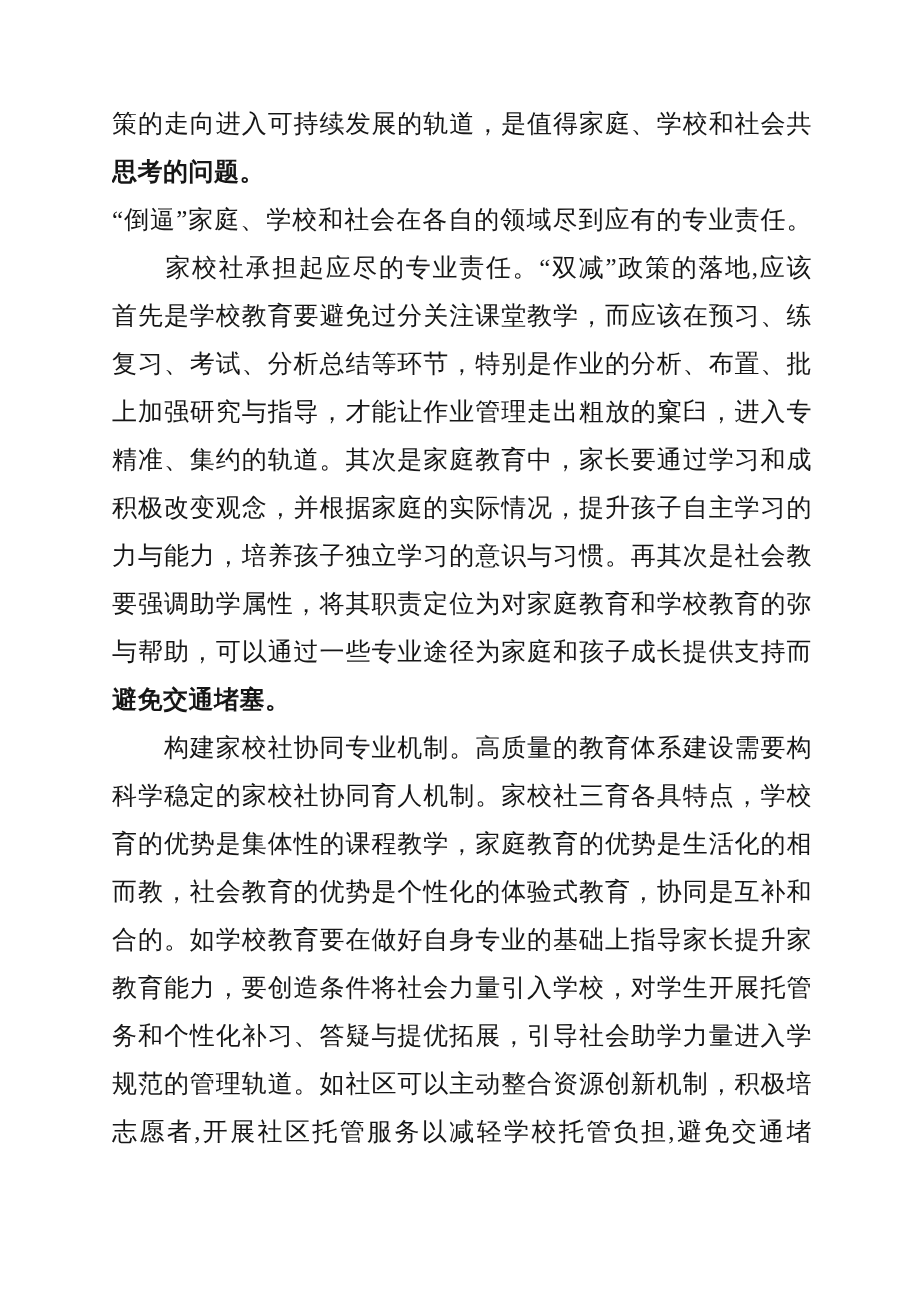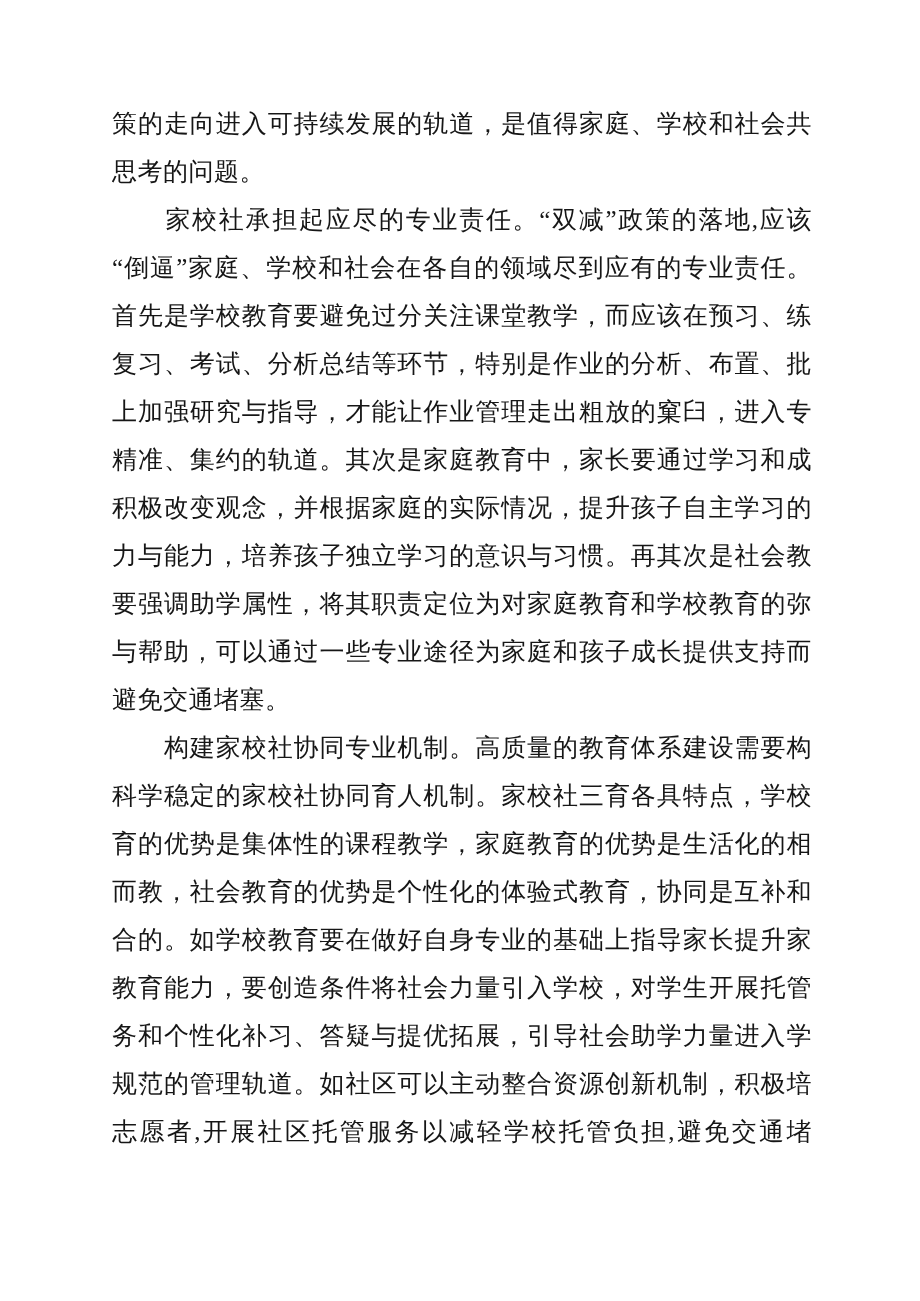--- a/index.html
+++ b/index.html
@@ -31,31 +31,32 @@
     line-height: 48px;
     height: 48px;
     text-align: justify;
     text-align-last: justify;
     text-justify: inter-character;
     letter-spacing: 0.5px;
     overflow: hidden;
   }
   .text-line.para-end {
     text-align-last: left;
+    font-weight: bold;
   }
 </style>
 </head>
 <body>
 
 <div class="page">
   <div class="text-block" id="text-block" style="color: rgb(22, 22, 22);">
       <div class="text-line">策的走向进入可持续发展的轨道，是值得家庭、学校和社会共同</div>
       <div class="text-line para-end">思考的问题。</div>
+      <div class="text-line">“倒逼”家庭、学校和社会在各自的领域尽到应有的专业责任。</div>
       <div class="text-line">　　家校社承担起应尽的专业责任。“双减”政策的落地,应该</div>
-      <div class="text-line">“倒逼”家庭、学校和社会在各自的领域尽到应有的专业责任。</div>
       <div class="text-line">首先是学校教育要避免过分关注课堂教学，而应该在预习、练习、</div>
       <div class="text-line">复习、考试、分析总结等环节，特别是作业的分析、布置、批改</div>
       <div class="text-line">上加强研究与指导，才能让作业管理走出粗放的窠臼，进入专业、</div>
       <div class="text-line">精准、集约的轨道。其次是家庭教育中，家长要通过学习和成长，</div>
       <div class="text-line">积极改变观念，并根据家庭的实际情况，提升孩子自主学习的动</div>
       <div class="text-line">力与能力，培养孩子独立学习的意识与习惯。再其次是社会教育</div>
       <div class="text-line">要强调助学属性，将其职责定位为对家庭教育和学校教育的弥补</div>
       <div class="text-line">与帮助，可以通过一些专业途径为家庭和孩子成长提供支持而不</div>
       <div class="text-line para-end">避免交通堵塞。</div>
       <div class="text-line">　　构建家校社协同专业机制。高质量的教育体系建设需要构建</div>

